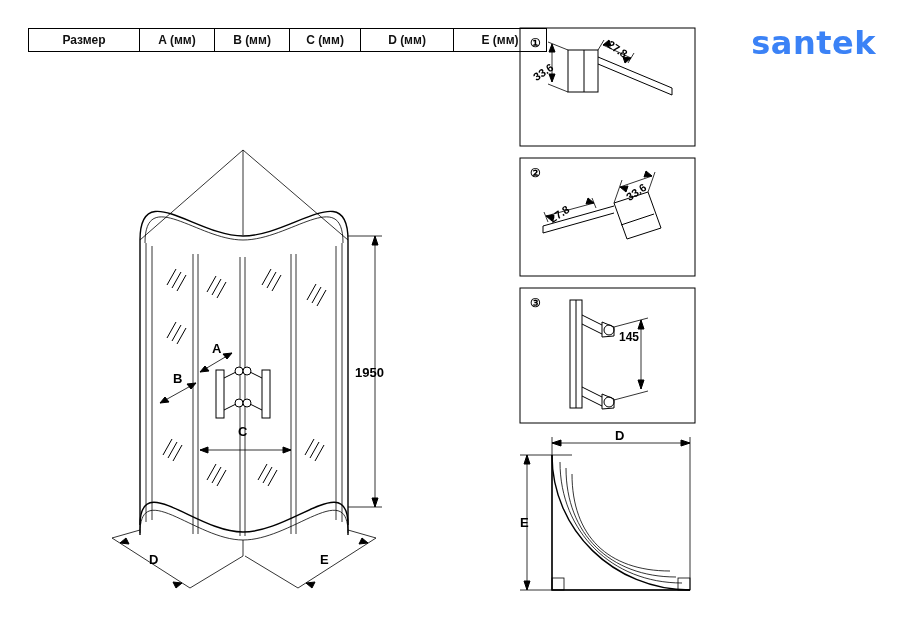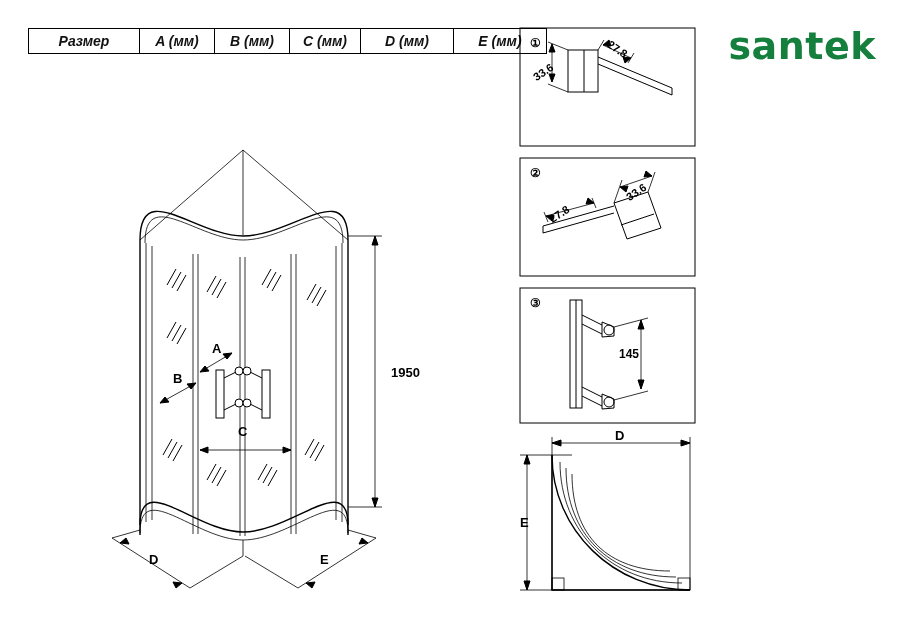--- a/index.html
+++ b/index.html
@@ -32,39 +32,38 @@
     font-weight: bold;
   }
   .spec-table td, .spec-table th {
     border: 1px solid #000000;
     padding: 4px 6px;
     text-align: center;
     font-weight: bold;
     white-space: nowrap;
   }
   .spec-table th {
-    font-size: 14px;
-    font-style: italic;
+    font-size: 12px;
   }
   .spec-table .col-name { width: 98px; }
   .spec-table .col-a { width: 62px; }
   .spec-table .col-b { width: 62px; }
   .spec-table .col-c { width: 58px; }
   .spec-table .col-d { width: 80px; border-radius: 10px; }
   .spec-table .col-e { width: 80px; }
 
   
   .brand {
     position: absolute;
     right: 24px;
     top: 24px;
-    font-size: 38px;
+    font-size: 32px;
     font-weight: bold;
     letter-spacing: 0.5px;
-    color: #15803d;
+    color: #3b82f6;
     font-family: "DejaVu Sans", sans-serif;
     text-align: right;
   }
 
   
   svg.draw {
     position: absolute;
     left: 0; top: 0;
     width: 900px;
     height: 636px;
@@ -324,30 +323,30 @@
       <path class="fillblack" d="M 527 455 l -3 9 l 6 0 z"></path>
       <path class="fillblack" d="M 527 590 l -3 -9 l 6 0 z"></path>
     </g>
   </svg>
 
   <div class="otext t13" style="left:212px; top:341px;">A</div>
   <div class="otext t13" style="left:173px; top:371px;">B</div>
   <div class="otext t13" style="left:238px; top:424px;">C</div>
   <div class="otext t13" style="left:149px; top:552px;">D</div>
   <div class="otext t13" style="left:320px; top:552px;">E</div>
-  <div class="otext t13" style="left:355px; top:365px;margin-left:36px;">1950</div>
+  <div class="otext t13" style="left:355px; top:365px;">1950</div>
 
   <div class="otext t12" style="left:530px; top:36px;">①</div>
   <div class="otext t12" style="left:530px; top:166px;">②</div>
   <div class="otext t12" style="left:530px; top:296px;">③</div>
 
   <div class="otext t11 rot-neg" style="left:531px; top:73px;">33.6</div>
   <div class="otext t11 rot-pos" style="left:612px; top:38px;">27.8</div>
 
   <div class="otext t11 rot-neg" style="left:547px; top:215px;">27.8</div>
   <div class="otext t11 rot-neg" style="left:624px; top:193px;">33.6</div>
 
-  <div class="otext t12" style="left:619px; top:347px;">145</div>
+  <div class="otext t12" style="left:619px; top:330px;">145</div>
 
   <div class="otext t13" style="left:615px; top:428px;">D</div>
   <div class="otext t13" style="left:520px; top:515px;">E</div>
 
 </div>
 
 </body></html>

